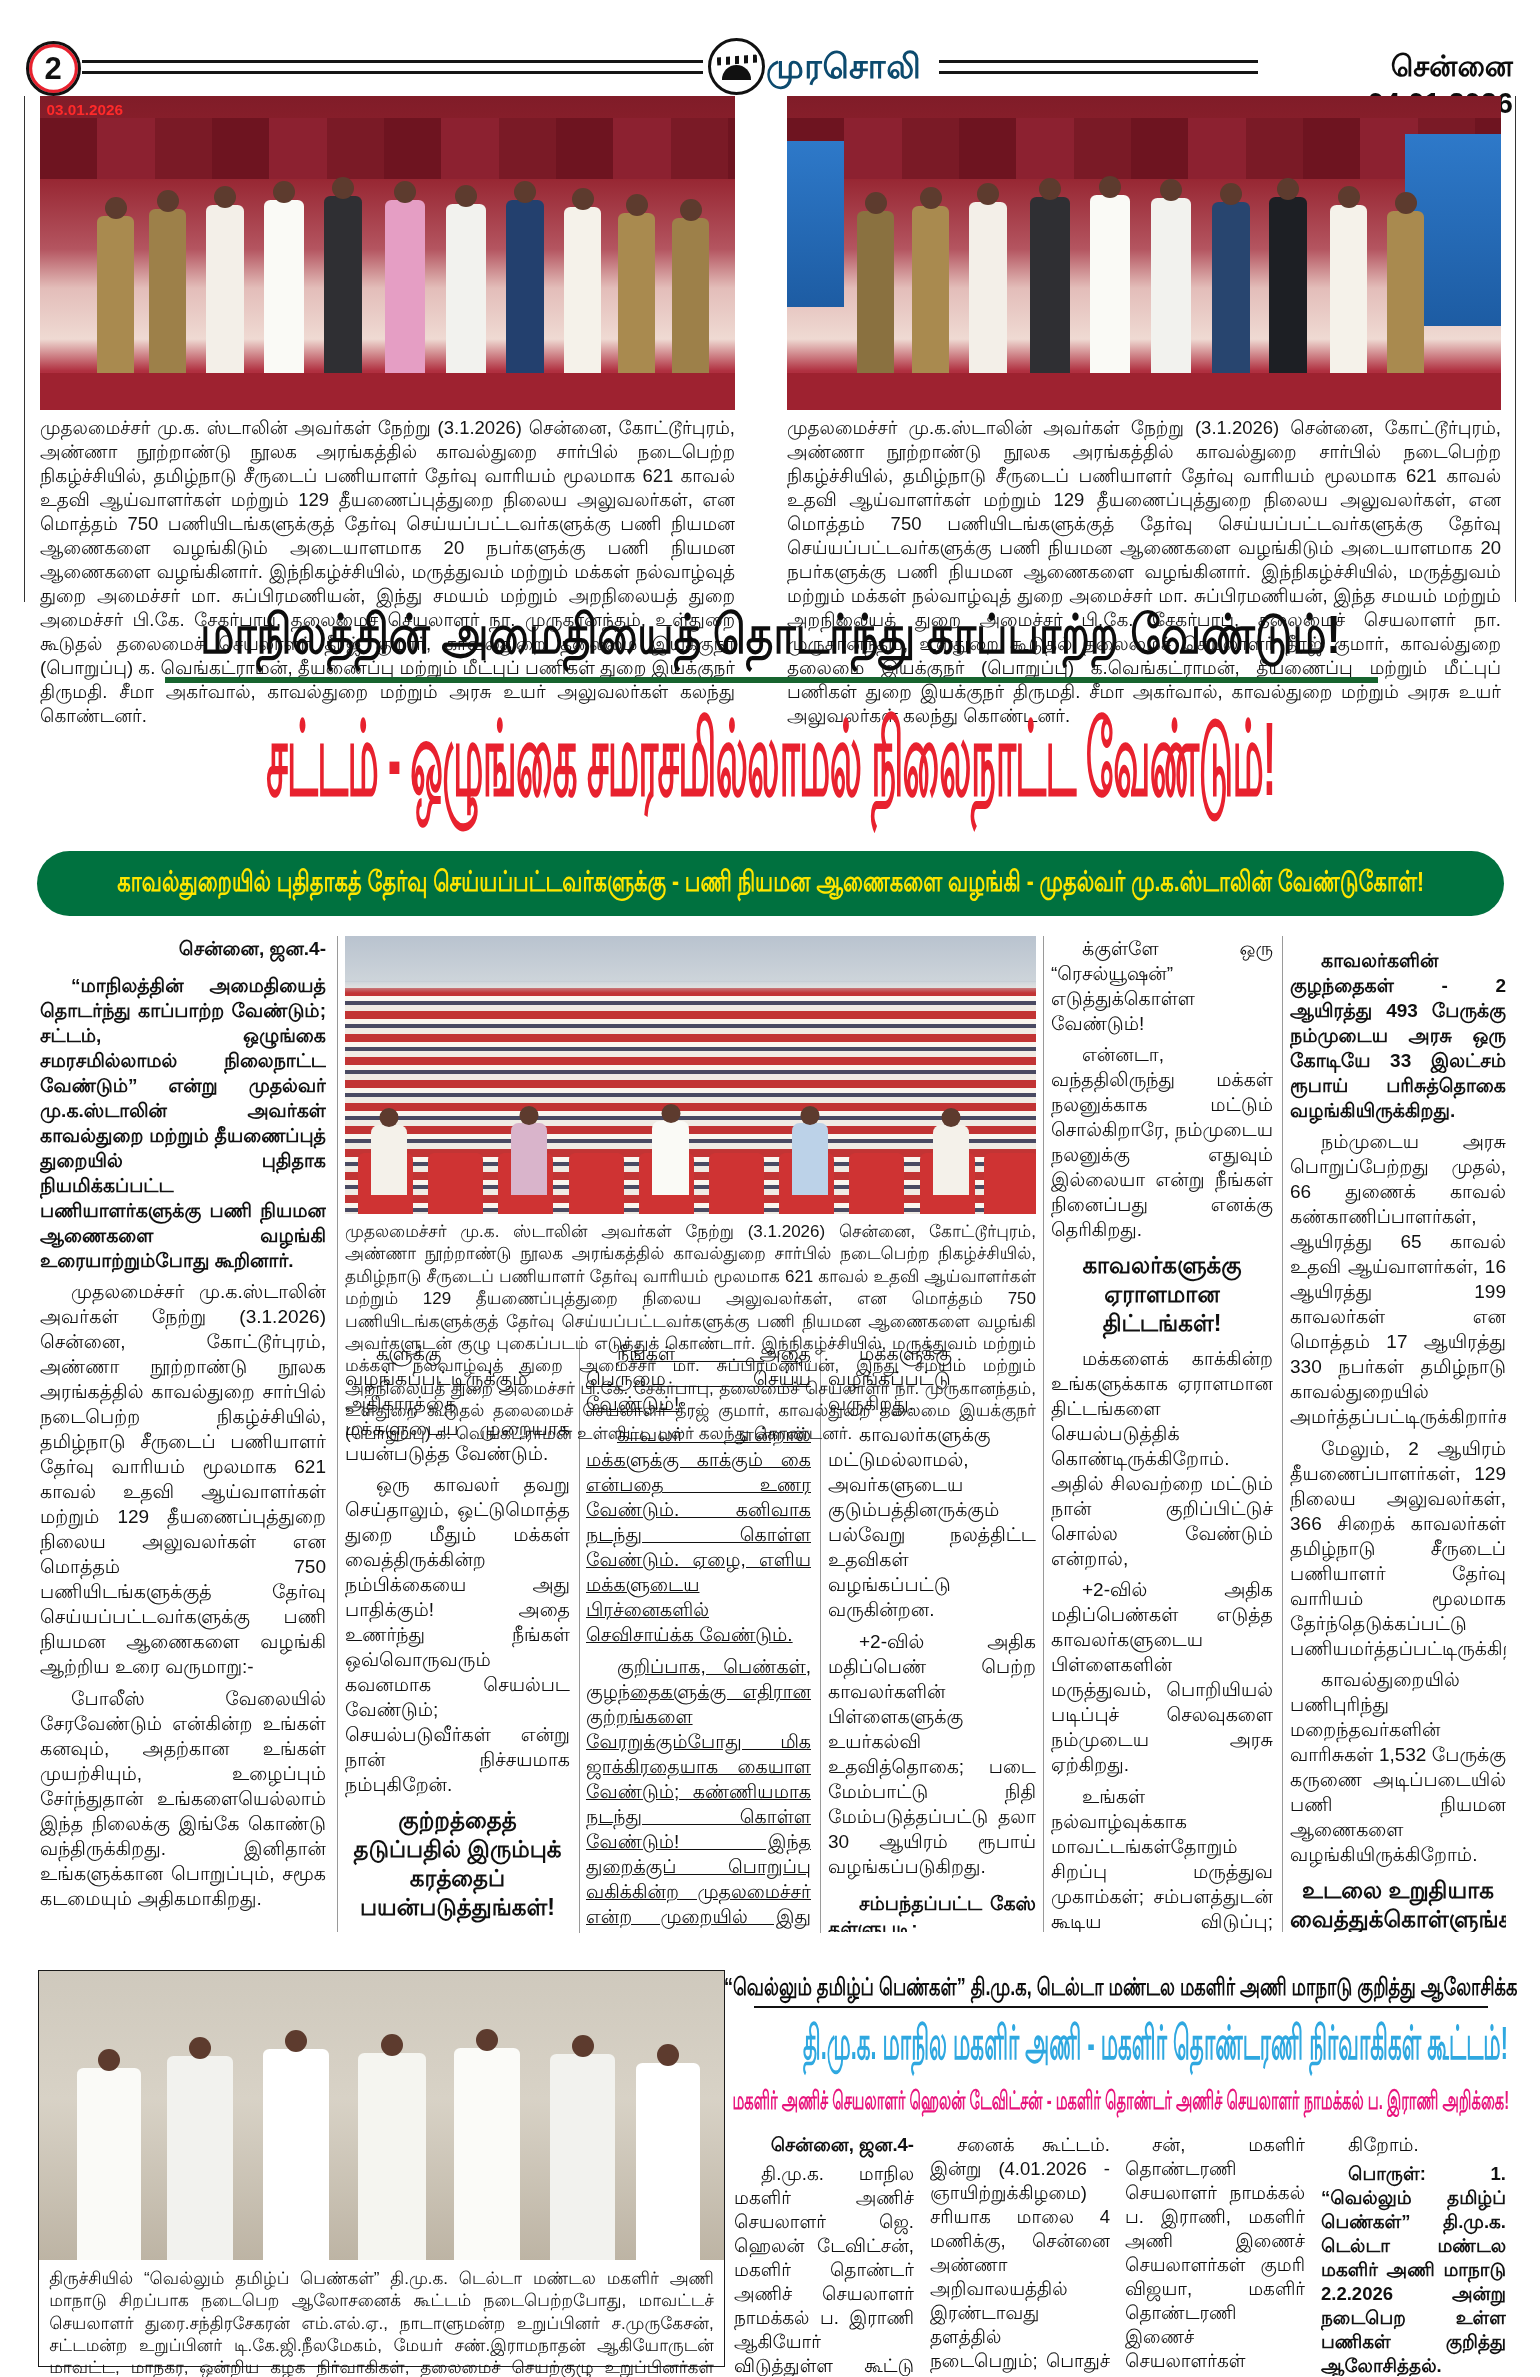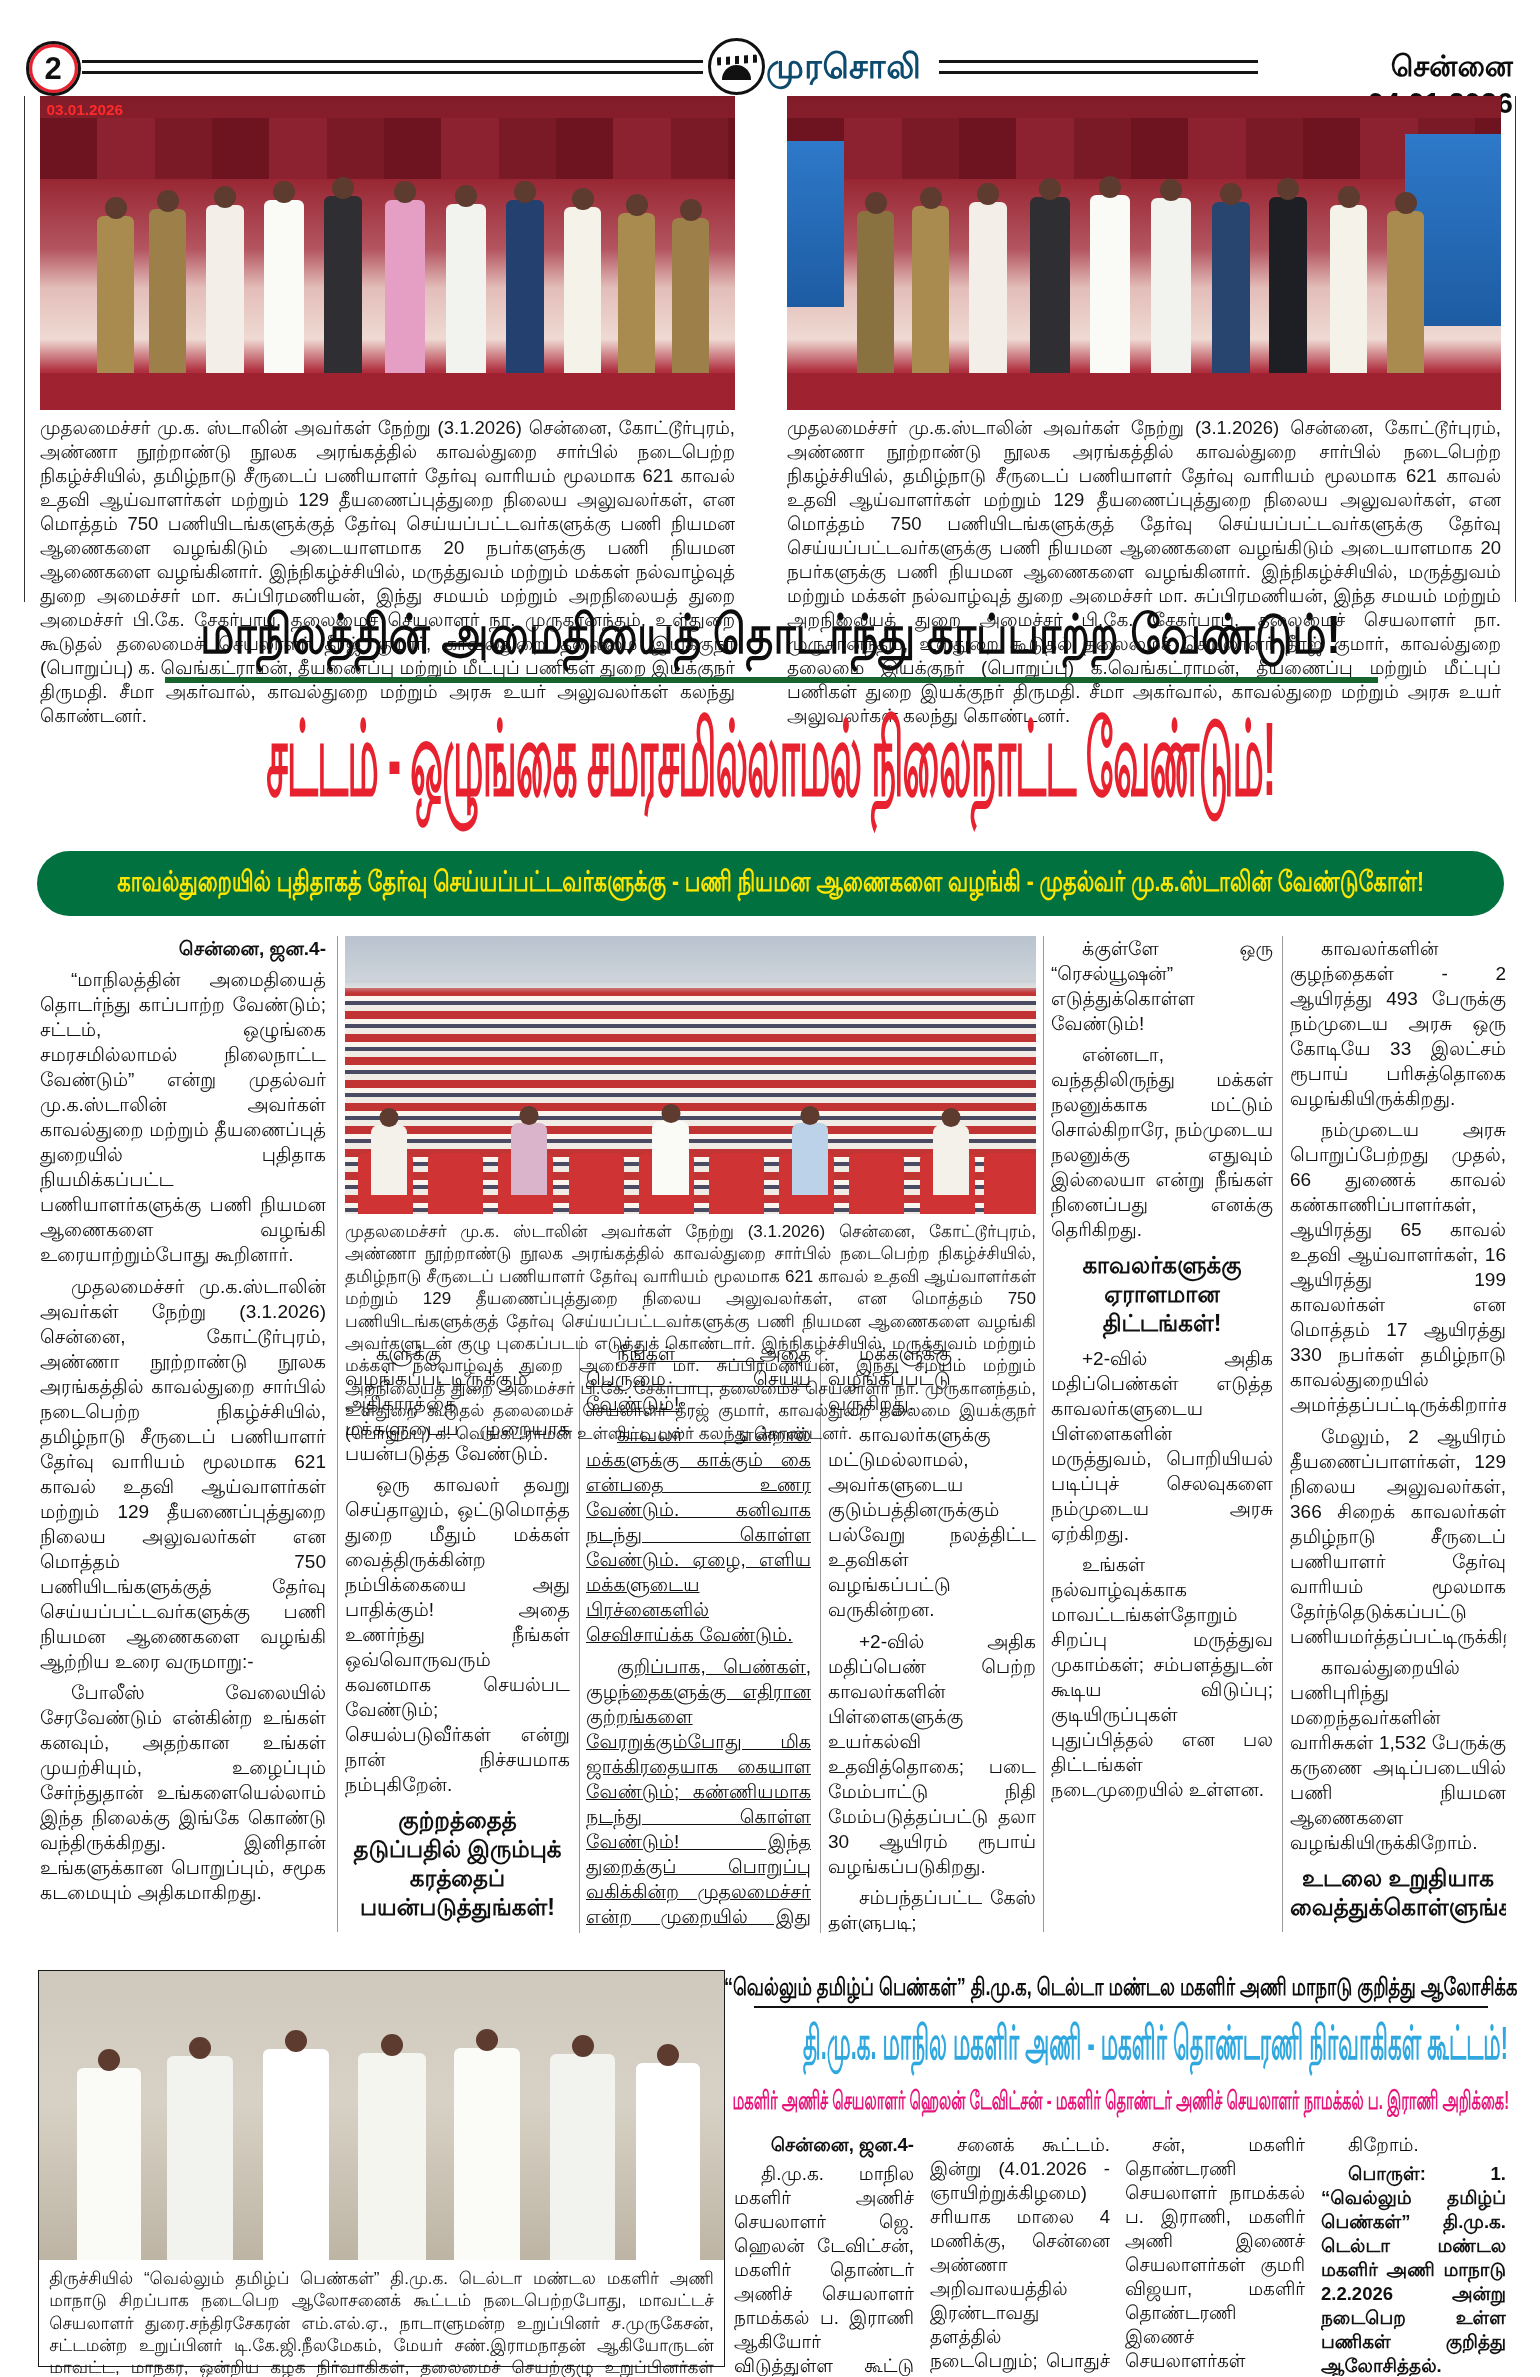--- a/index.html
+++ b/index.html
@@ -46,21 +46,21 @@
   .fit{display:flex;justify-content:center;align-items:center;overflow:visible;}
   .squeeze{white-space:nowrap;transform-origin:center center;}
   .kicker-black{font-size:47px;font-weight:bold;color:#0d0d0d;transform:scale(0.9,1.15);}
   .headline-red{font-size:67px;font-weight:bold;color:#e8212e;transform:scale(0.58,1.55);letter-spacing:-1.3px;}
   .green-rule{background:#17642f;height:6.4px;}
   .strip{background:#00713f;border-radius:33px;display:flex;align-items:center;justify-content:center;overflow:hidden;}
   .strip-text{font-size:27px;font-weight:bold;color:#ffe600;transform:scale(0.78,1.05);white-space:nowrap;}
   .colrule{width:1.3px;background:#9a9a9a;}
   .col{font-size:19px;line-height:25px;text-align:justify;overflow:hidden;}
   .col p{margin:0 0 6.4px 0;text-indent:31px;}
-  .col p.bold{font-weight:normal;}
+  .col p.bold{font-weight:bold;margin-top:12px;}
   .col p.dateline{text-align:right;font-weight:bold;text-indent:0;}
   .subhead{font-weight:bold;text-align:center;font-size:23px;line-height:29px;margin:9px 0 7.7px 0;text-indent:0;}
   
   .bl-block{border:1.9px solid #1a1a1a;background:#fff;}
   .kicker2{font-size:23px;font-weight:bold;color:#0d0d0d;transform:scale(0.78,1.05);}
   .kicker2-rule{height:1.9px;background:#111;}
   .headline-cyan{font-size:36px;font-weight:bold;color:#2fa8e0;transform:scale(0.60,1.30);}
   .subhead-magenta{font-size:23px;font-weight:bold;color:#e8157d;transform:scale(0.64,1.10);}
   .bcol{font-size:18.5px;line-height:24px;text-align:justify;overflow:hidden;}
   .bcol p{margin:0 0 5.1px 0;text-indent:27px;}
@@ -184,20 +184,21 @@
   <div class="abs col" style="left:828px;top:1341px;width:208px;height:591px;">
       <p>மக்களுக்கு வழங்கப்பட்டு வருகிறது.</p>
       <p>காவலர்களுக்கு மட்டுமல்லாமல், அவர்களுடைய குடும்பத்தினருக்கும் பல்வேறு நலத்திட்ட உதவிகள் வழங்கப்பட்டு வருகின்றன.</p>
       <p>+2-வில் அதிக மதிப்பெண் பெற்ற காவலர்களின் பிள்ளைகளுக்கு உயர்கல்வி உதவித்தொகை; படை மேம்பாட்டு நிதி மேம்படுத்தப்பட்டு தலா 30 ஆயிரம் ரூபாய் வழங்கப்படுகிறது.</p>
       <p class="bold">சம்பந்தப்பட்ட கேஸ் தள்ளுபடி; ராணிப்பேட்டை, செங்கல்பட்டு, மயிலாடுதுறை ஆகிய புதிய மாவட்டங்களில் புதிய காவல் கண்காணிப்பாளர் அலுவலகங்கள்.</p>
     </div>
   <div class="abs col" style="left:1051px;top:936px;width:222px;height:996px;">
       <p>க்குள்ளே ஒரு “ரெசல்யூஷன்” எடுத்துக்கொள்ள வேண்டும்!</p>
       <p>என்னடா, வந்ததிலிருந்து மக்கள் நலனுக்காக மட்டும் சொல்கிறாரே, நம்முடைய நலனுக்கு எதுவும் இல்லையா என்று நீங்கள் நினைப்பது எனக்கு தெரிகிறது.</p>
       <div class="subhead">காவலர்களுக்கு ஏராளமான திட்டங்கள்!</div>
+      <p>மக்களைக் காக்கின்ற உங்களுக்காக ஏராளமான திட்டங்களை செயல்படுத்திக் கொண்டிருக்கிறோம். அதில் சிலவற்றை மட்டும் நான் குறிப்பிட்டுச் சொல்ல வேண்டும் என்றால்,</p>
       <p>+2-வில் அதிக மதிப்பெண்கள் எடுத்த காவலர்களுடைய பிள்ளைகளின் மருத்துவம், பொறியியல் படிப்புச் செலவுகளை நம்முடைய அரசு ஏற்கிறது.</p>
       <p>உங்கள் நல்வாழ்வுக்காக மாவட்டங்கள்தோறும் சிறப்பு மருத்துவ முகாம்கள்; சம்பளத்துடன் கூடிய விடுப்பு; குடியிருப்புகள் புதுப்பித்தல் என பல திட்டங்கள் நடைமுறையில் உள்ளன.</p>
     </div>
   <div class="abs col" style="left:1290px;top:936px;width:216px;height:996px;">
       <p class="bold">காவலர்களின் குழந்தைகள் - 2 ஆயிரத்து 493 பேருக்கு நம்முடைய அரசு ஒரு கோடியே 33 இலட்சம் ரூபாய் பரிசுத்தொகை வழங்கியிருக்கிறது.</p>
       <p>நம்முடைய அரசு பொறுப்பேற்றது முதல், 66 துணைக் காவல் கண்காணிப்பாளர்கள், ஆயிரத்து 65 காவல் உதவி ஆய்வாளர்கள், 16 ஆயிரத்து 199 காவலர்கள் என மொத்தம் 17 ஆயிரத்து 330 நபர்கள் தமிழ்நாடு காவல்துறையில் அமர்த்தப்பட்டிருக்கிறார்கள்.</p>
       <p>மேலும், 2 ஆயிரம் தீயணைப்பாளர்கள், 129 நிலைய அலுவலர்கள், 366 சிறைக் காவலர்கள் தமிழ்நாடு சீருடைப் பணியாளர் தேர்வு வாரியம் மூலமாக தேர்ந்தெடுக்கப்பட்டு பணியமர்த்தப்பட்டிருக்கிறார்கள்.</p>
       <p>காவல்துறையில் பணிபுரிந்து மறைந்தவர்களின் வாரிசுகள் 1,532 பேருக்கு கருணை அடிப்படையில் பணி நியமன ஆணைகளை வழங்கியிருக்கிறோம்.</p>
       <div class="subhead">உடலை உறுதியாக வைத்துக்கொள்ளுங்கள்!</div>
       <p>தொடர்ந்து, உங்களுடைய நலனுக்காகவும், குடும்பத்தின் மகிழ்ச்சிக்காகவும், நம்முடைய அரசில் தேவையானவற்றை செய்து தருவோம். இரவு பகல் பார்க்காமல், பண்டிகை நாட்களிலும், வார இறுதிநாட்களிலும் கூட நீங்கள் டியூட்டி பார்க்கின்ற நம்பிக்கையில் முதலமைச்சரான நான் தொடங்கி, மாநிலக் கடைக்கோடியில் வசிக்கின்ற சிட்டிசன் அனைவருமே எங்கள் பணிகளை மேற்கொள்ளக்கூடிய சூழ்நிலை ஏற்படுகிறது! அதுதான் துறையின் முக்கியத்துவம் என்ன?</p>

